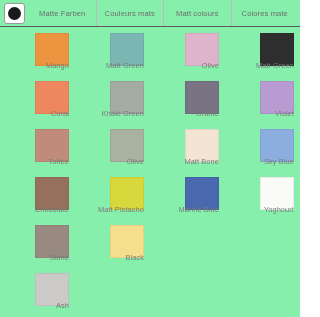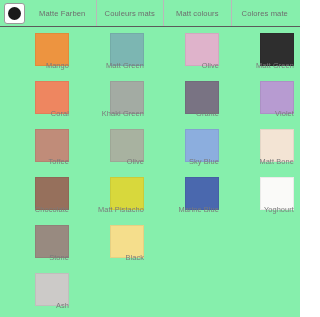--- a/index.html
+++ b/index.html
@@ -161,28 +161,28 @@
       </div>
       <div class="cell">
         <div class="swatch" style="background: rgb(192, 140, 121);"></div>
         <div class="swatch-label">Toffee</div>
       </div>
       <div class="cell">
         <div class="swatch" style="background: rgb(168, 178, 160);"></div>
         <div class="swatch-label">Olive</div>
       </div>
       <div class="cell">
+        <div class="swatch" style="background: rgb(243, 228, 212);"></div>
+        <div class="swatch-label">Matt Bone</div>
+      </div>
+      <div class="cell">
         <div class="swatch" style="background: rgb(140, 174, 222);"></div>
         <div class="swatch-label">Sky Blue</div>
       </div>
       <div class="cell">
-        <div class="swatch" style="background: rgb(243, 228, 212);"></div>
-        <div class="swatch-label">Matt Bone</div>
-      </div>
-      <div class="cell">
         <div class="swatch" style="background: rgb(150, 112, 92);"></div>
         <div class="swatch-label">Chocolate</div>
       </div>
       <div class="cell">
         <div class="swatch" style="background: rgb(216, 216, 60);"></div>
         <div class="swatch-label">Matt Pistacho</div>
       </div>
       <div class="cell">
         <div class="swatch" style="background: rgb(74, 104, 174);"></div>
         <div class="swatch-label">Marine Blue</div>

